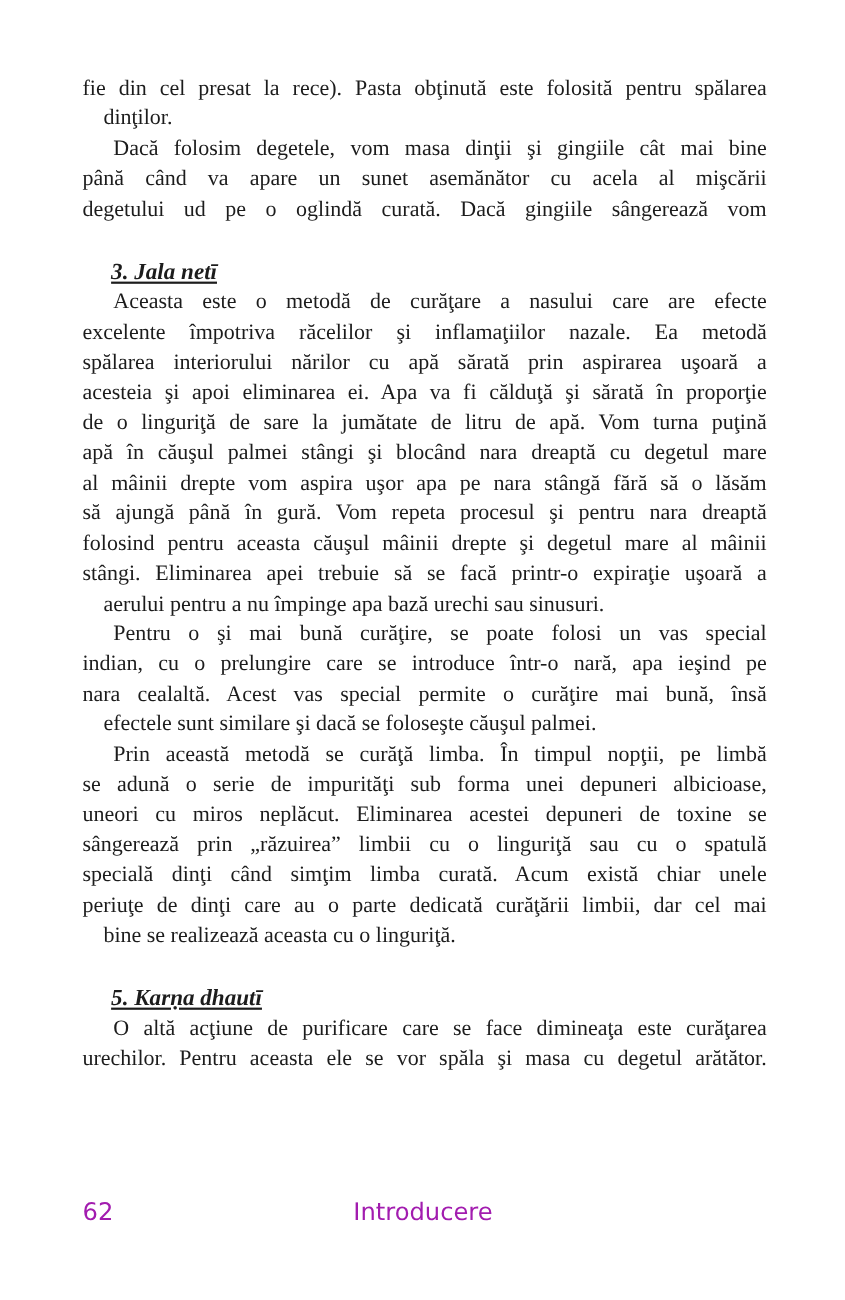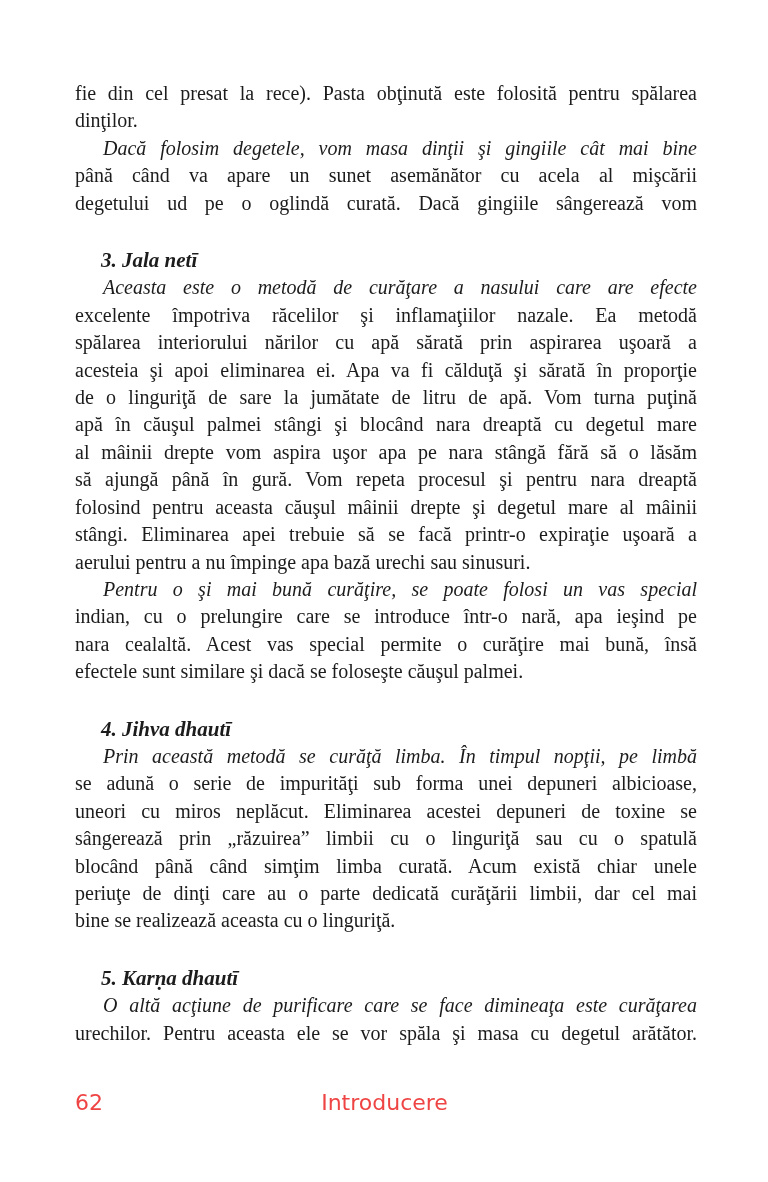--- a/index.html
+++ b/index.html
@@ -16,59 +16,60 @@
   .page {
     position: relative;
     width: 768px;
     height: 1182px;
     background: #ffffff;
     overflow: hidden;
   }
   .text-block {
     position: absolute;
     left: 75px;
-    top: 80px;
+    top: 67px;
     width: 622px;
     font-size: 20px;
     line-height: 27.4px;
     color: #1c1c1c;
   }
   .para {
     margin: 0;
     padding: 0;
   }
   .line {
     display: block;
     white-space: nowrap;
     text-align: justify;
     text-align-last: justify;
   }
   .line.indent {
     padding-left: 28px;
-    font-style: italic;
   }
   .line.final {
     text-align-last: left;
+    margin-left: 19px;
   }
   .heading {
     font-weight: bold;
     font-style: italic;
     font-size: 21px;
     margin: 30px 0 0 0;
     padding-left: 26px;
+    text-decoration: underline;
   }
   .footer {
     position: absolute;
     left: 75px;
     right: 74px;
     top: 1090px;
     height: 28px;
     font-family: "DejaVu Sans", sans-serif;
     font-size: 22px;
-    color: #ef4444;
+    color: #a21caf;
   }
   .footer .page-number {
     position: absolute;
     left: 0;
     top: 0;
   }
   .footer .running-title {
     display: block;
     text-align: center;
   }
@@ -100,27 +101,26 @@
         <span class="line">folosind pentru aceasta căuşul mâinii drepte şi degetul mare al mâinii</span>
         <span class="line">stângi. Eliminarea apei trebuie să se facă printr-o expiraţie uşoară a</span>
         <span class="line final">aerului pentru a nu împinge apa bază urechi sau sinusuri.</span>
       </p>
       <p class="para">
         <span class="line indent">Pentru o şi mai bună curăţire, se poate folosi un vas special</span>
         <span class="line">indian, cu o prelungire care se introduce într-o nară, apa ieşind pe</span>
         <span class="line">nara cealaltă. Acest vas special permite o curăţire mai bună, însă</span>
         <span class="line final">efectele sunt similare şi dacă se foloseşte căuşul palmei.</span>
       </p>
-      <div class="heading">4. Jihva dhautī</div>
       <p class="para">
         <span class="line indent">Prin această metodă se curăţă limba. În timpul nopţii, pe limbă</span>
         <span class="line">se adună o serie de impurităţi sub forma unei depuneri albicioase,</span>
         <span class="line">uneori cu miros neplăcut. Eliminarea acestei depuneri de toxine se</span>
         <span class="line">sângerează prin „răzuirea” limbii cu o linguriţă sau cu o spatulă</span>
-        <span class="line">blocând până când simţim limba curată. Acum există chiar unele</span>
+        <span class="line">specială dinţi când simţim limba curată. Acum există chiar unele</span>
         <span class="line">periuţe de dinţi care au o parte dedicată curăţării limbii, dar cel mai</span>
         <span class="line final">bine se realizează aceasta cu o linguriţă.</span>
       </p>
       <div class="heading">5. Karṇa dhautī</div>
       <p class="para">
         <span class="line indent">O altă acţiune de purificare care se face dimineaţa este curăţarea</span>
         <span class="line">urechilor. Pentru aceasta ele se vor spăla şi masa cu degetul arătător.</span>
       </p>
     </main>
   <footer class="footer">

